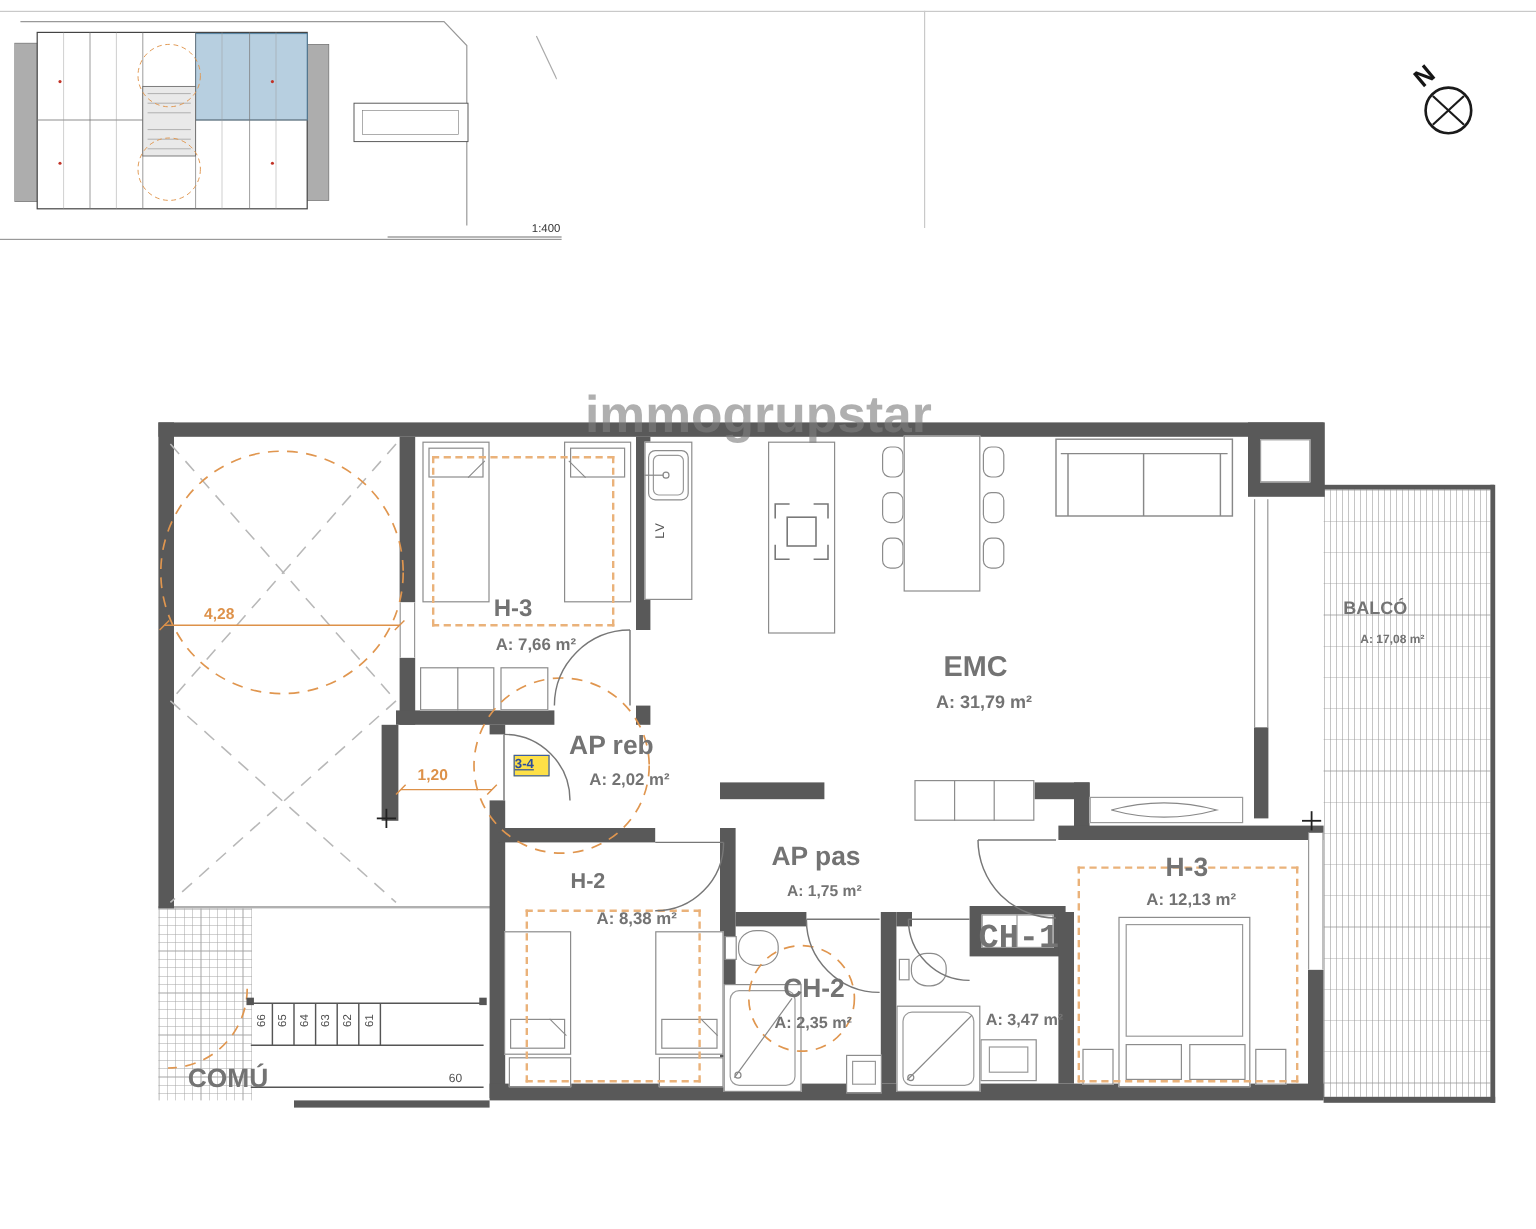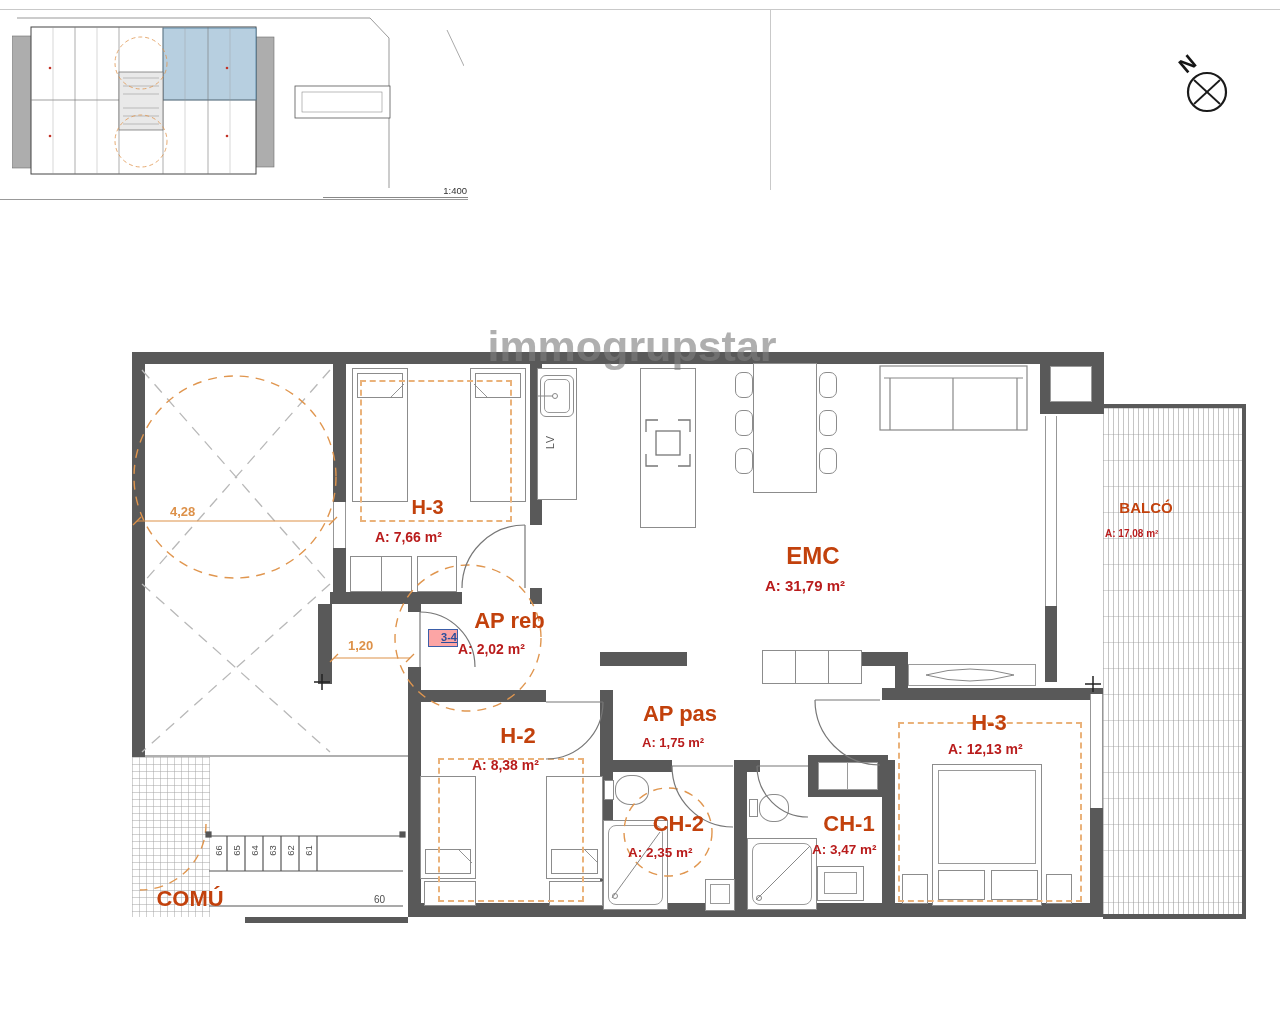--- a/index.html
+++ b/index.html
@@ -2,35 +2,35 @@
 <html><head>
 <meta charset="utf-8">
 <style>
   html,body{margin:0;padding:0;width:1280px;height:1024px;background:#fff;overflow:hidden;
     font-family:"Liberation Sans",sans-serif;}
   .abs{position:absolute;}
   .wall{position:absolute;background:#595959;}
   .furn{position:absolute;background:#fff;border:1.2px solid #8c8c8c;box-sizing:border-box;}
   .furn2{position:absolute;background:#fff;border:1px solid #9a9a9a;box-sizing:border-box;}
   .win{position:absolute;background:#fff;border-left:1.5px solid #979797;border-right:1.5px solid #979797;box-sizing:border-box;}
-  .rname{position:absolute;color:#c2410c;font-weight:700;text-align:center;line-height:1;z-index:30;}
-  .rarea{position:absolute;color:#b91c1c;font-weight:600;text-align:left;line-height:1;z-index:30;}
+  .rname{position:absolute;color:#737373;font-weight:700;text-align:center;line-height:1;z-index:30;}
+  .rarea{position:absolute;color:#737373;font-weight:600;text-align:right;line-height:1;z-index:30;}
   .dim{position:absolute;color:#dd9149;font-weight:600;font-size:13px;z-index:30;}
   .dashrect{position:absolute;border:2px dashed #eab27a;z-index:6;}
   .stnum{position:absolute;color:#4d4d4d;font-size:9.5px;transform:rotate(-90deg);z-index:30;width:14px;text-align:center;}
   .hatch-balcony{position:absolute;background:
      repeating-linear-gradient(90deg, rgba(150,150,150,.55) 0 1px, transparent 1px 5px),
      repeating-linear-gradient(180deg, rgba(150,150,150,.38) 0 1px, transparent 1px 26px);}
   .hatch-grid{position:absolute;background:
      repeating-linear-gradient(90deg, rgba(165,165,165,.5) 0 1px, transparent 1px 7px),
      repeating-linear-gradient(180deg, rgba(165,165,165,.5) 0 1px, transparent 1px 7px);}
   .watermark{position:absolute;left:472px;top:322px;width:320px;text-align:center;
      font-size:43px;font-weight:700;color:#7f7f7f;opacity:.62;letter-spacing:0;z-index:60;}
-  .badge{position:absolute;left:428px;top:629px;width:28px;height:16px;background:#fca5a5;
-     border:1px solid #3b5ea8;color:#2b4d9b;font-size:11px;font-weight:700;text-align:right;
+  .badge{position:absolute;left:428px;top:629px;width:28px;height:16px;background:#fde047;
+     border:1px solid #3b5ea8;color:#2b4d9b;font-size:11px;font-weight:700;text-align:left;
      line-height:15px;z-index:30;text-decoration:underline;}
   .lv{position:absolute;left:535px;top:428px;width:30px;font-size:10.5px;color:#555;
      transform:rotate(-90deg);letter-spacing:1px;z-index:30;}
   .frameline{position:absolute;background:#c9c9c9;}
   svg{position:absolute;left:0;top:0;z-index:20;}
   #siteplan{z-index:5;}
 </style>
 </head>
 <body>
 
@@ -271,30 +271,30 @@
 
 <div class="rname" style="left:452px;top:610px;width:115px;font-size:22px;">AP reb</div>
 <div class="rarea" style="left:458px;top:642px;width:100px;font-size:14px;">A: 2,02 m²</div>
 
 <div class="rname" style="left:772px;top:544px;width:82px;font-size:24px;">EMC</div>
 <div class="rarea" style="left:765px;top:578px;width:95px;font-size:15px;">A: 31,79 m²</div>
 
 <div class="rname" style="left:1105px;top:500px;width:82px;font-size:15px;">BALCÓ</div>
 <div class="rarea" style="left:1105px;top:529px;width:82px;font-size:10px;">A: 17,08 m²</div>
 
-<div class="rname" style="left:478px;top:725px;width:80px;font-size:22px;">H-2</div>
+<div class="rname" style="left:450px;top:725px;width:80px;font-size:18px;">H-2</div>
 <div class="rarea" style="left:472px;top:758px;width:92px;font-size:14px;">A: 8,38 m²</div>
 
 <div class="rname" style="left:636px;top:703px;width:88px;font-size:22px;">AP pas</div>
 <div class="rarea" style="left:642px;top:736px;width:76px;font-size:13px;">A: 1,75 m²</div>
 
 <div class="rname" style="left:634px;top:813px;width:70px;font-size:22px;text-align:right;">CH-2</div>
 <div class="rarea" style="left:628px;top:846px;width:82px;font-size:13.5px;">A: 2,35 m²</div>
 
-<div class="rname" style="left:814px;top:813px;width:70px;font-size:22px;">CH-1</div>
+<div class="rname" style="left:814px;top:769px;width:70px;font-size:28px;font-family:Liberation Mono, monospace;">CH-1</div>
 <div class="rarea" style="left:812px;top:843px;width:74px;font-size:13.5px;">A: 3,47 m²</div>
 
 <div class="rname" style="left:958px;top:712px;width:62px;font-size:22px;">H-3</div>
 <div class="rarea" style="left:948px;top:742px;width:82px;font-size:14px;">A: 12,13 m²</div>
 
 <div class="rname" style="left:140px;top:888px;width:100px;font-size:22px;">COMÚ</div>
 
 <div class="badge">3-4</div>
 <div class="lv">LV</div>
 <div class="dim" style="left:170px;top:504px;">4,28</div>

